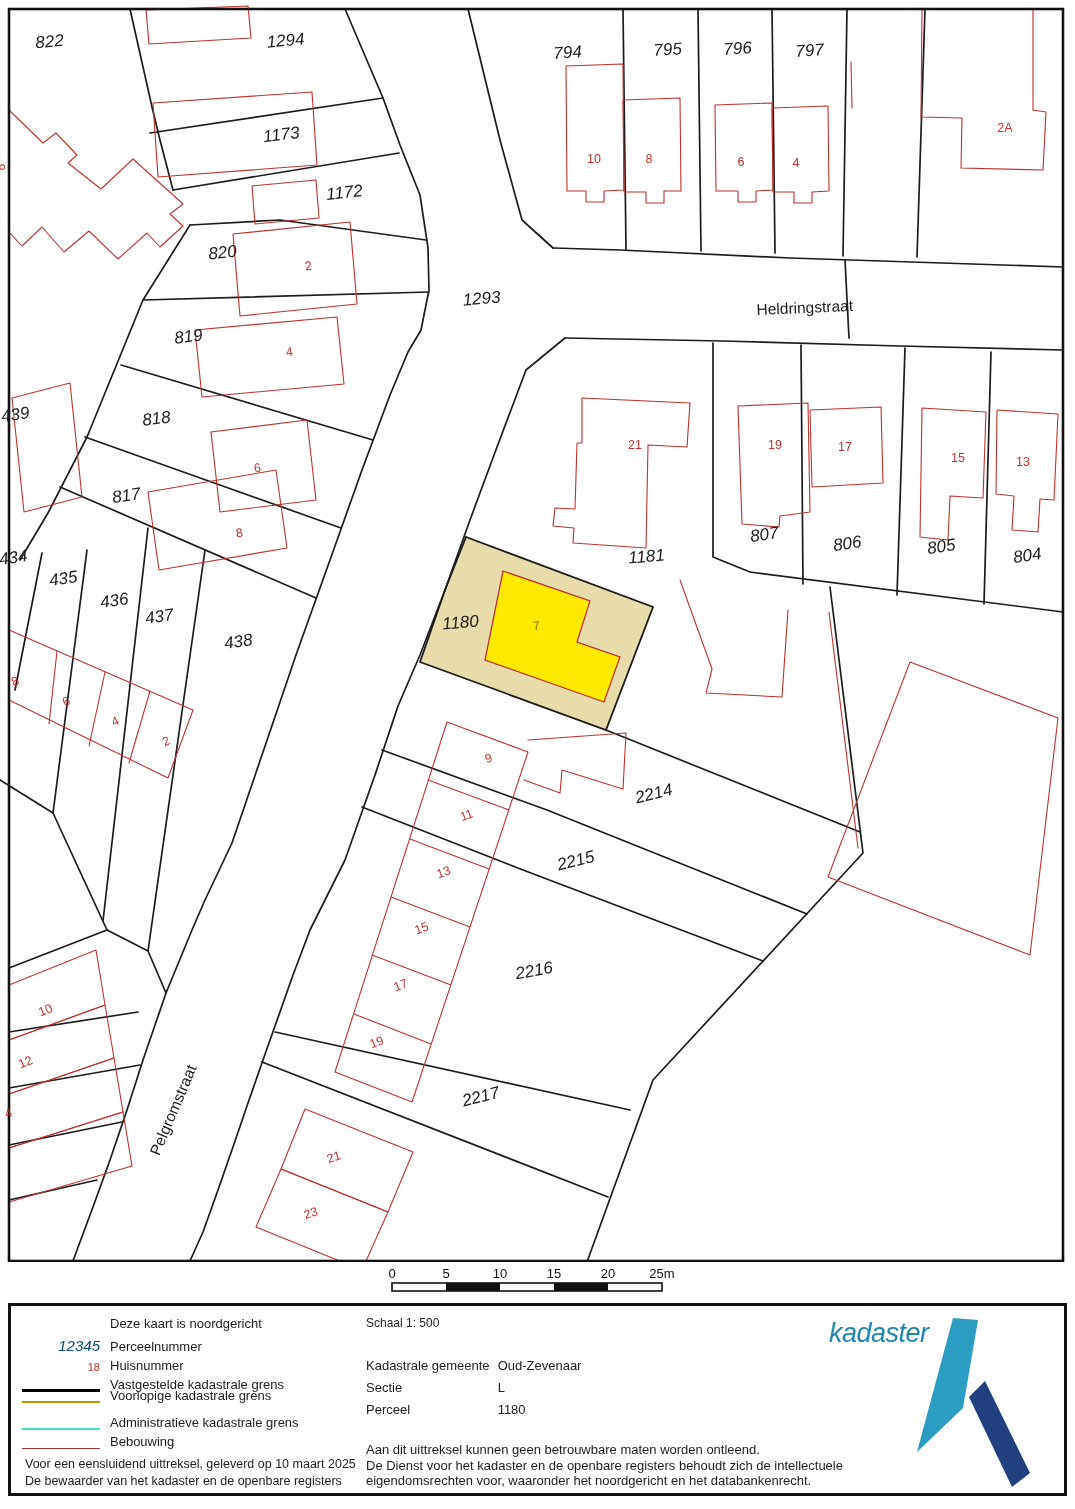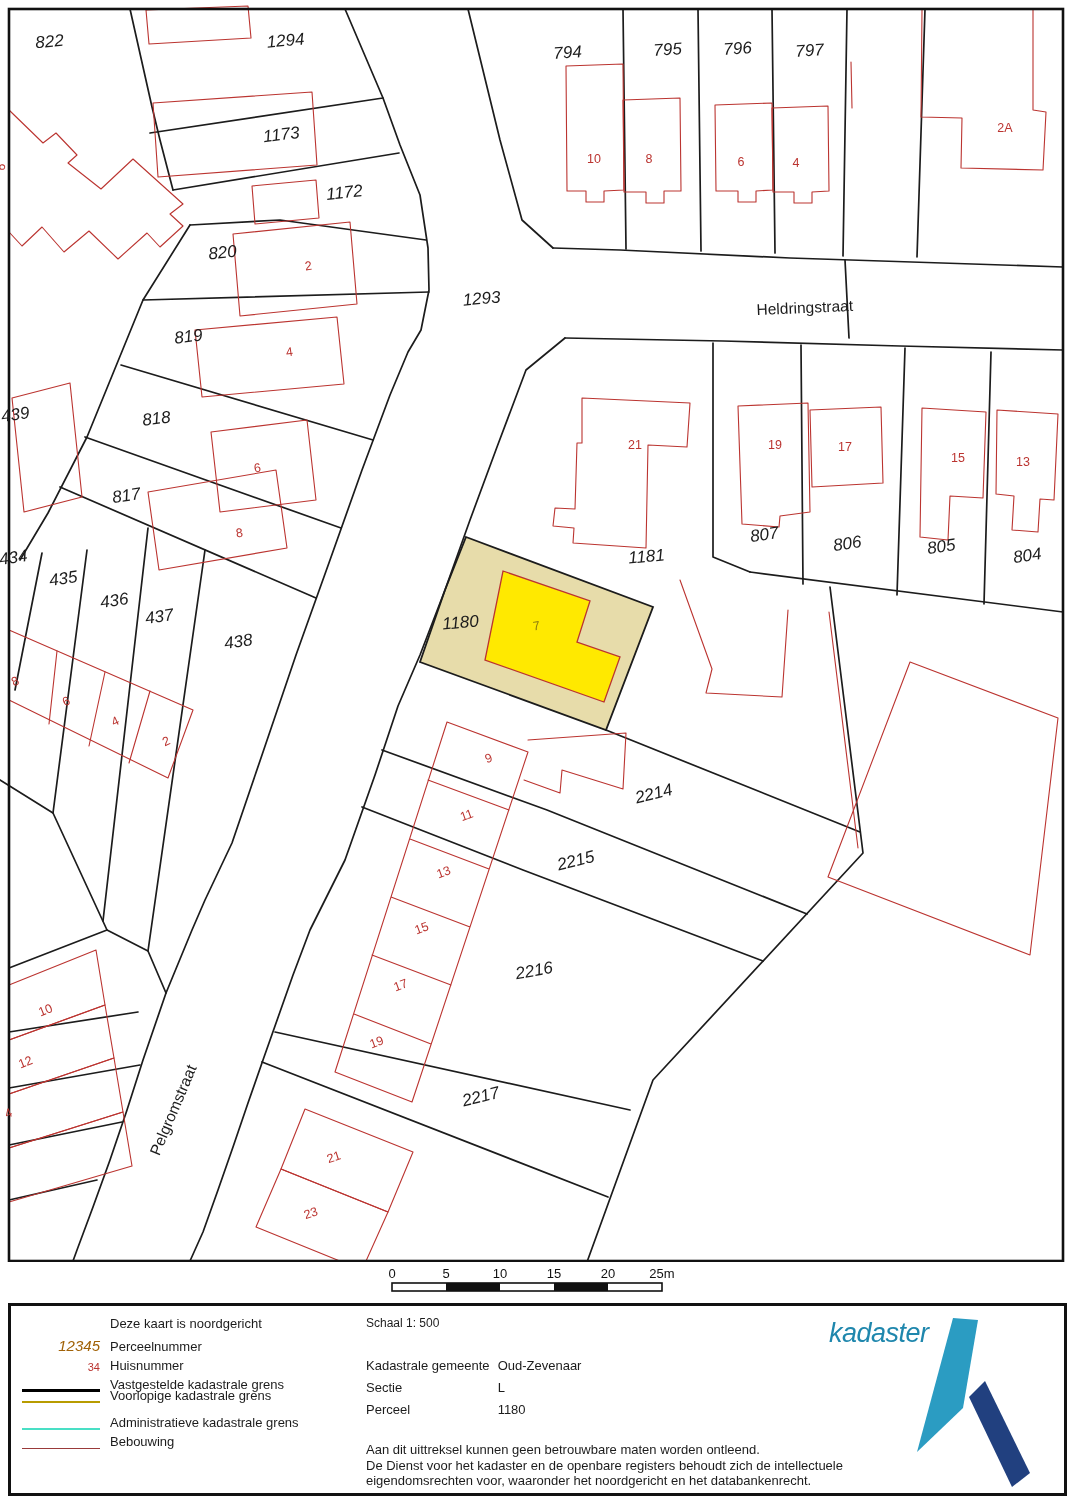--- a/index.html
+++ b/index.html
@@ -10,21 +10,21 @@
   svg text{user-select:none;}
   .lbl-parcel{font-family:"Liberation Sans",sans-serif;font-style:italic;font-size:17px;fill:#1c1c1c;}
   .lbl-house{font-family:"Liberation Sans",sans-serif;font-size:12.5px;fill:#bb3430;}
   .lbl-olive{fill:#8b7a10;}
   .lbl-street{font-family:"Liberation Sans",sans-serif;font-size:15.5px;fill:#1c1c1c;}
   .tick{font-family:"Liberation Sans",sans-serif;font-size:13px;fill:#111;}
   
   .lg-row{position:absolute;left:11px;height:18px;display:flex;align-items:flex-end;}
   .lg-sym{width:88px;display:flex;justify-content:flex-end;align-items:center;padding-right:10px;box-sizing:border-box;}
   .lg-lab{font-size:13px;white-space:nowrap;}
-  .sym-perceel{font-style:italic;font-size:15px;color:#a16207;}
+  .sym-perceel{font-style:italic;font-size:15px;color:#0c4a6e;}
   .sym-huis{font-size:11px;color:#bb3430;}
   .lg-line{width:78px;height:0;border-top:2px solid #000;}
   .issued{position:absolute;left:14px;font-size:12.5px;line-height:17px;white-space:nowrap;}
   
   #info-col{position:absolute;left:355px;top:0;width:470px;}
   .schaal{position:absolute;left:0;top:10px;font-size:12px;}
   .info-row{position:absolute;left:0;width:470px;font-size:13px;}
   .info-row .lab{display:inline-block;width:128px;}
   .disclaimer{position:absolute;left:0;font-size:13px;line-height:15.5px;white-space:nowrap;}
   #logo-svg{position:absolute;right:0;top:0;}
@@ -215,21 +215,21 @@
 
   <div class="lg-row" style="top:7px">
     <span class="lg-sym"></span>
     <span class="lg-lab">Deze kaart is noordgericht</span>
   </div>
   <div class="lg-row" style="top:30px">
     <span class="lg-sym sym-perceel">12345</span>
     <span class="lg-lab">Perceelnummer</span>
   </div>
   <div class="lg-row" style="top:49px">
-    <span class="lg-sym sym-huis">34</span>
+    <span class="lg-sym sym-huis">18</span>
     <span class="lg-lab">Huisnummer</span>
   </div>
   <div class="lg-row" style="top:68px">
     <span class="lg-sym">
         <span class="lg-line" style="border-top: 3px solid rgb(0, 0, 0);"></span>
       </span>
     <span class="lg-lab">Vastgestelde kadastrale grens</span>
   </div>
   <div class="lg-row" style="top:79px">
     <span class="lg-sym">
@@ -241,20 +241,24 @@
     <span class="lg-sym">
         <span class="lg-line" style="border-top: 2px solid rgb(73, 223, 197);"></span>
       </span>
     <span class="lg-lab">Administratieve kadastrale grens</span>
   </div>
   <div class="lg-row" style="top:125px">
     <span class="lg-sym">
         <span class="lg-line" style="border-top: 1.5px solid rgb(153, 58, 58);"></span>
       </span>
     <span class="lg-lab">Bebouwing</span>
+  </div>
+  <div class="issued" style="top:150px">
+    <div>Voor een eensluidend uittreksel, geleverd op 10 maart 2025</div>
+    <div>De bewaarder van het kadaster en de openbare registers</div>
   </div>
 
   <div id="info-col">
     <div class="schaal">Schaal 1: 500</div>
     <div class="info-row" style="top:52px">
       <span class="lab">Kadastrale gemeente</span>
       <span class="val">Oud-Zevenaar</span>
     </div>
     <div class="info-row" style="top:74px">
       <span class="lab">Sectie</span>

